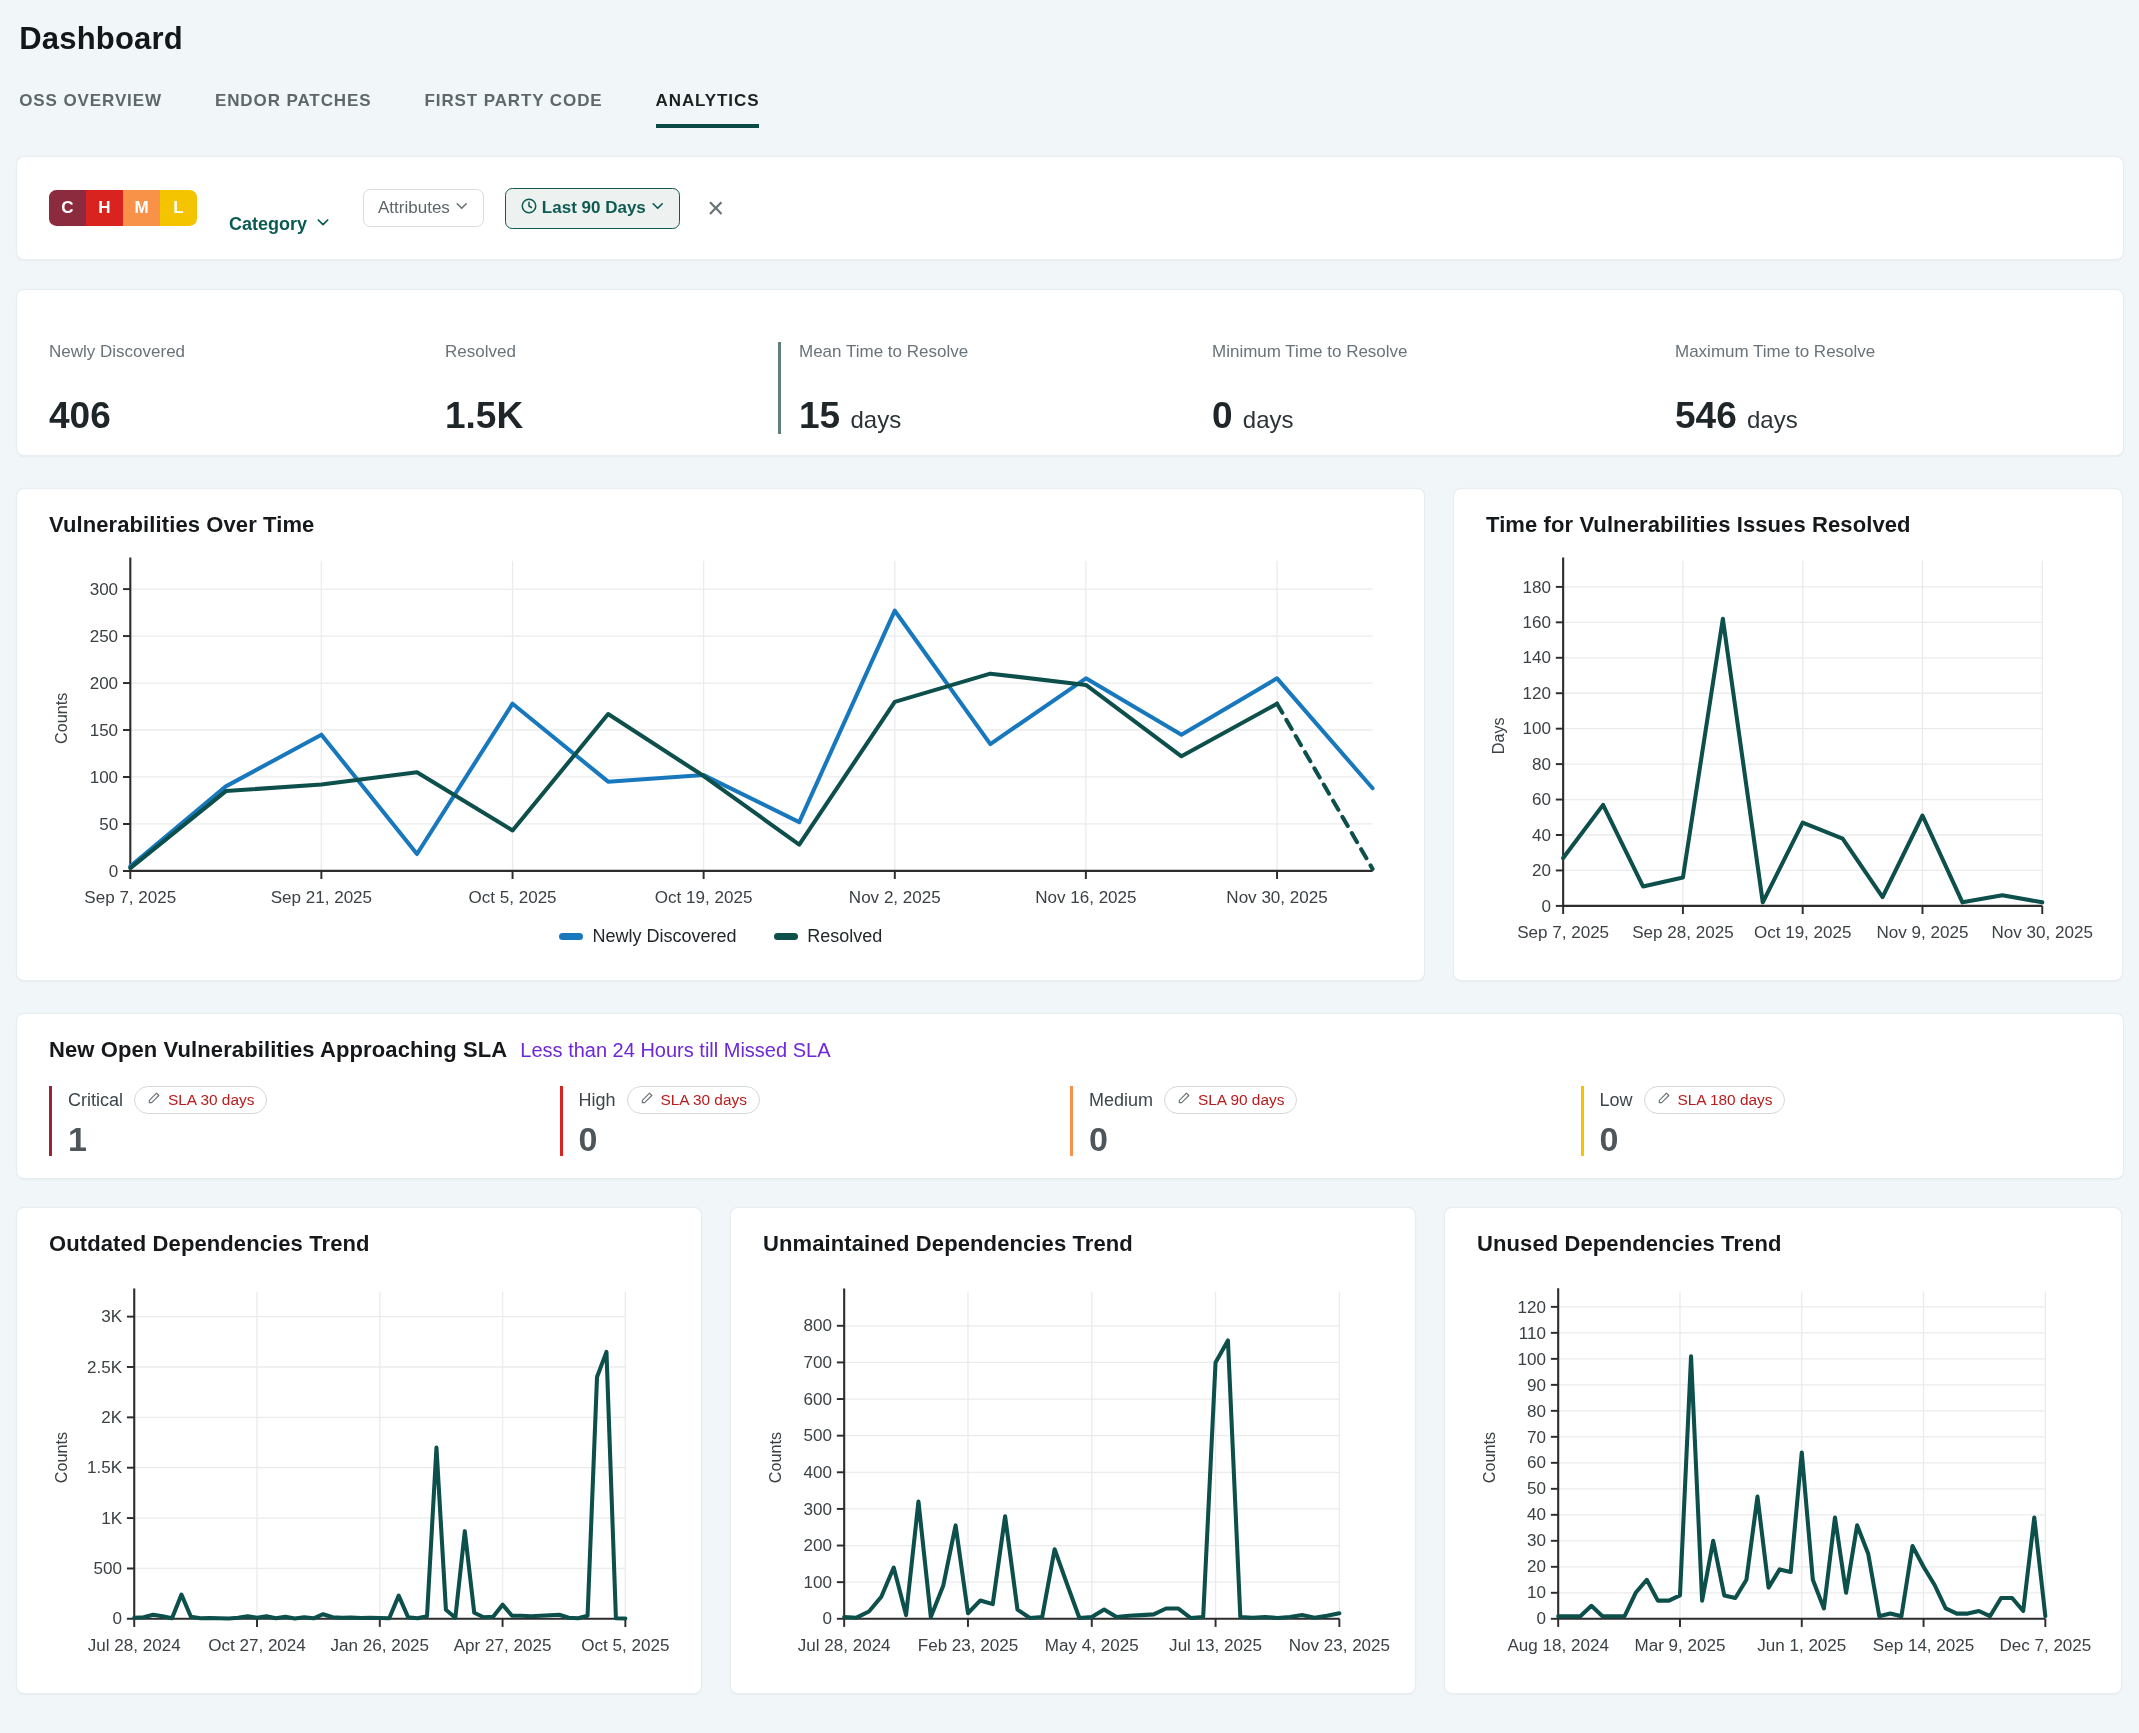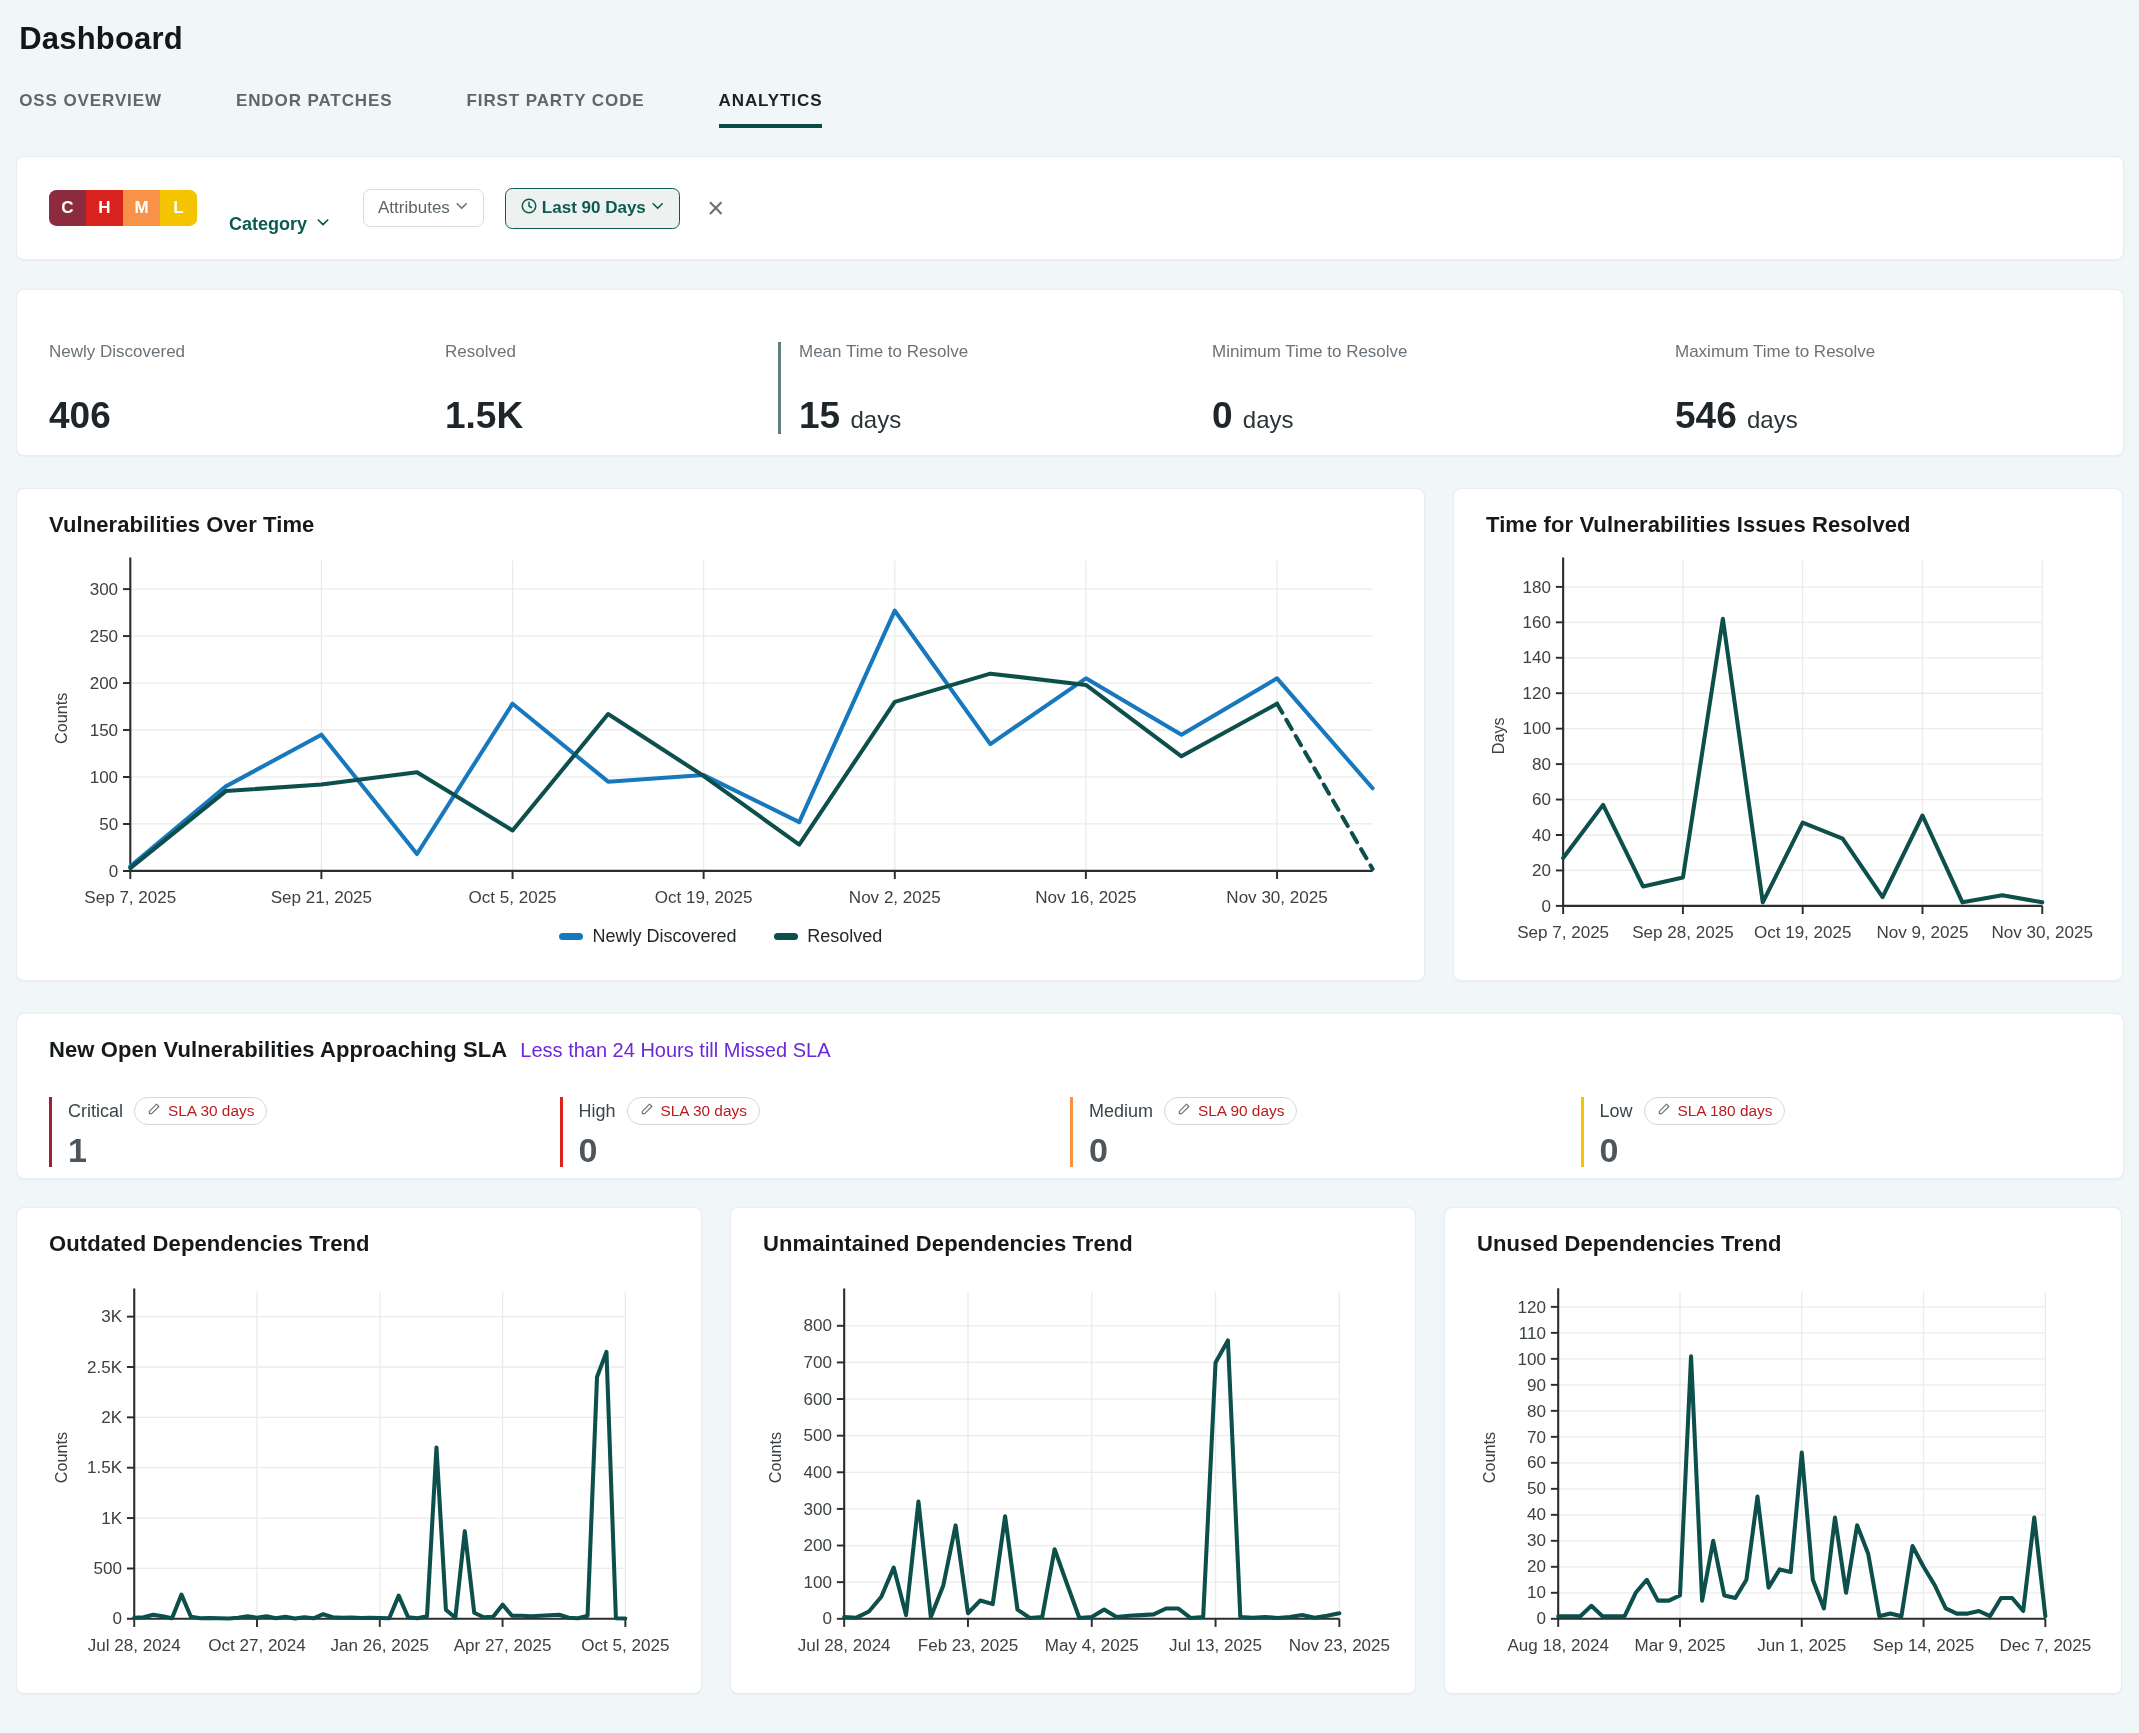--- a/index.html
+++ b/index.html
@@ -6,21 +6,21 @@
   html,body { background:#f1f6f8; }
   body {
     width: 2140px; height: 1734px;
     font-family: "Liberation Sans", "DejaVu Sans", sans-serif;
     color: #1d2326;
   }
   .page { padding: 0 16px; }
 
   h1.page-title { font-size: 31px; font-weight: 700; color:#141719; padding: 21px 3.2px 0 3.2px; letter-spacing:0.2px; }
 
-  .tabs { display:flex; gap:74px; margin: 34px 3.2px 0 3.2px; }
+  .tabs { display:flex; gap:53px; margin: 34px 3.2px 0 3.2px; }
   .tab { font-size:17px; font-weight:600; letter-spacing:0.9px; color:#5d6867; padding-bottom:13px;
          text-transform:uppercase; cursor:pointer; border-bottom:4px solid transparent; }
   .tab.active { color:#1b211f; border-bottom-color:#0c4a45; }
 
   .card { background:#fff; border:0.8px solid #e7edf0; border-radius:8px; box-shadow:0 0.8px 1.6px rgba(16,24,40,.04); overflow:hidden; }
 
   
   .filterbar { margin-top:28px; height:104px; display:flex; align-items:center; padding:0 32px; gap:32px; }
   .sev-group { display:flex; border-radius:7.3px; overflow:hidden; }
   .sev-chip { width:37px; height:36px; display:flex; align-items:center; justify-content:center;
@@ -54,21 +54,21 @@
   .tick { font-size:21px; fill:#3b4144; }
   .axis-title { font-size:20px; fill:#3b4144; }
   .legend { display:flex; justify-content:center; gap:37px; margin-top:8px; }
   .legend-item { display:flex; align-items:center; gap:9.7px; font-size:18px; color:#22272a; cursor:pointer; }
   .swatch { width:24px; height:7.3px; border-radius:4px; display:inline-block; }
 
   
   .sla { margin-top:32px; height:166px; padding:23px 32px; }
   .sla-head { display:flex; align-items:baseline; gap:13px; }
   .sla-sub { font-size:20px; color:#6d28d9; }
-  .sla-items { display:flex; margin-top:34px;justify-content:center; }
+  .sla-items { display:flex; margin-top:23px;justify-content:center; }
   .sla-item { width:520px; border-left:3.2px solid #ccc; padding-left:16px; display:flex; flex-direction:column; gap:8px; }
   .sla-top { display:flex; align-items:center; gap:11.4px; }
   .sla-label { font-size:18px; color:#3c464a; }
   .sla-pill { display:inline-flex; align-items:center; gap:6.5px; border:1.2px solid #d3d9dc; border-radius:811px;
               padding:4px 12px; font-size:15.4px; color:#b91c1c; cursor:pointer; background:#fff; }
   .sla-value { font-size:34px; font-weight:600; color:#4e565b; line-height:1; }
 
   
   .bottom-row { display:flex; gap:28px; margin-top:28px; }
   .bottom-card { height:487px; padding:23px 32px; }

